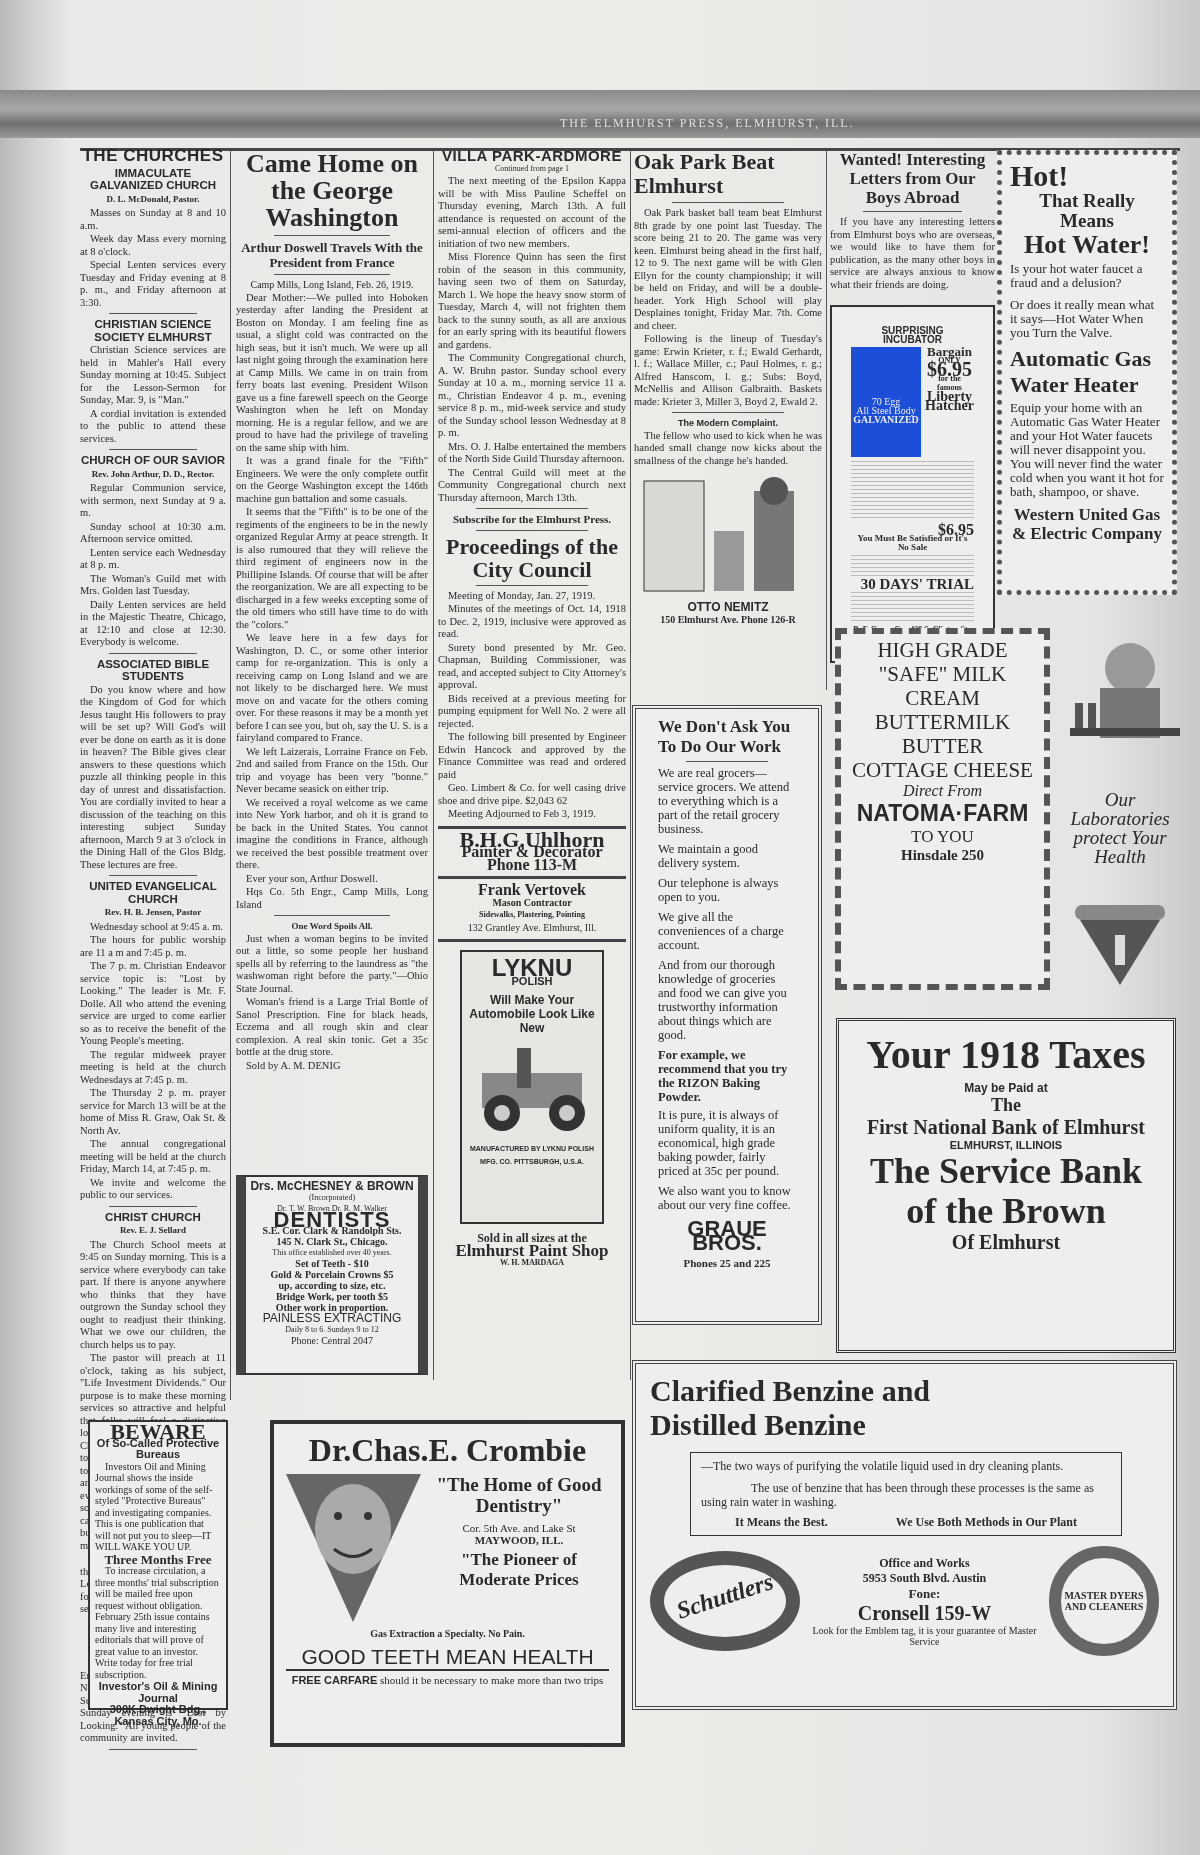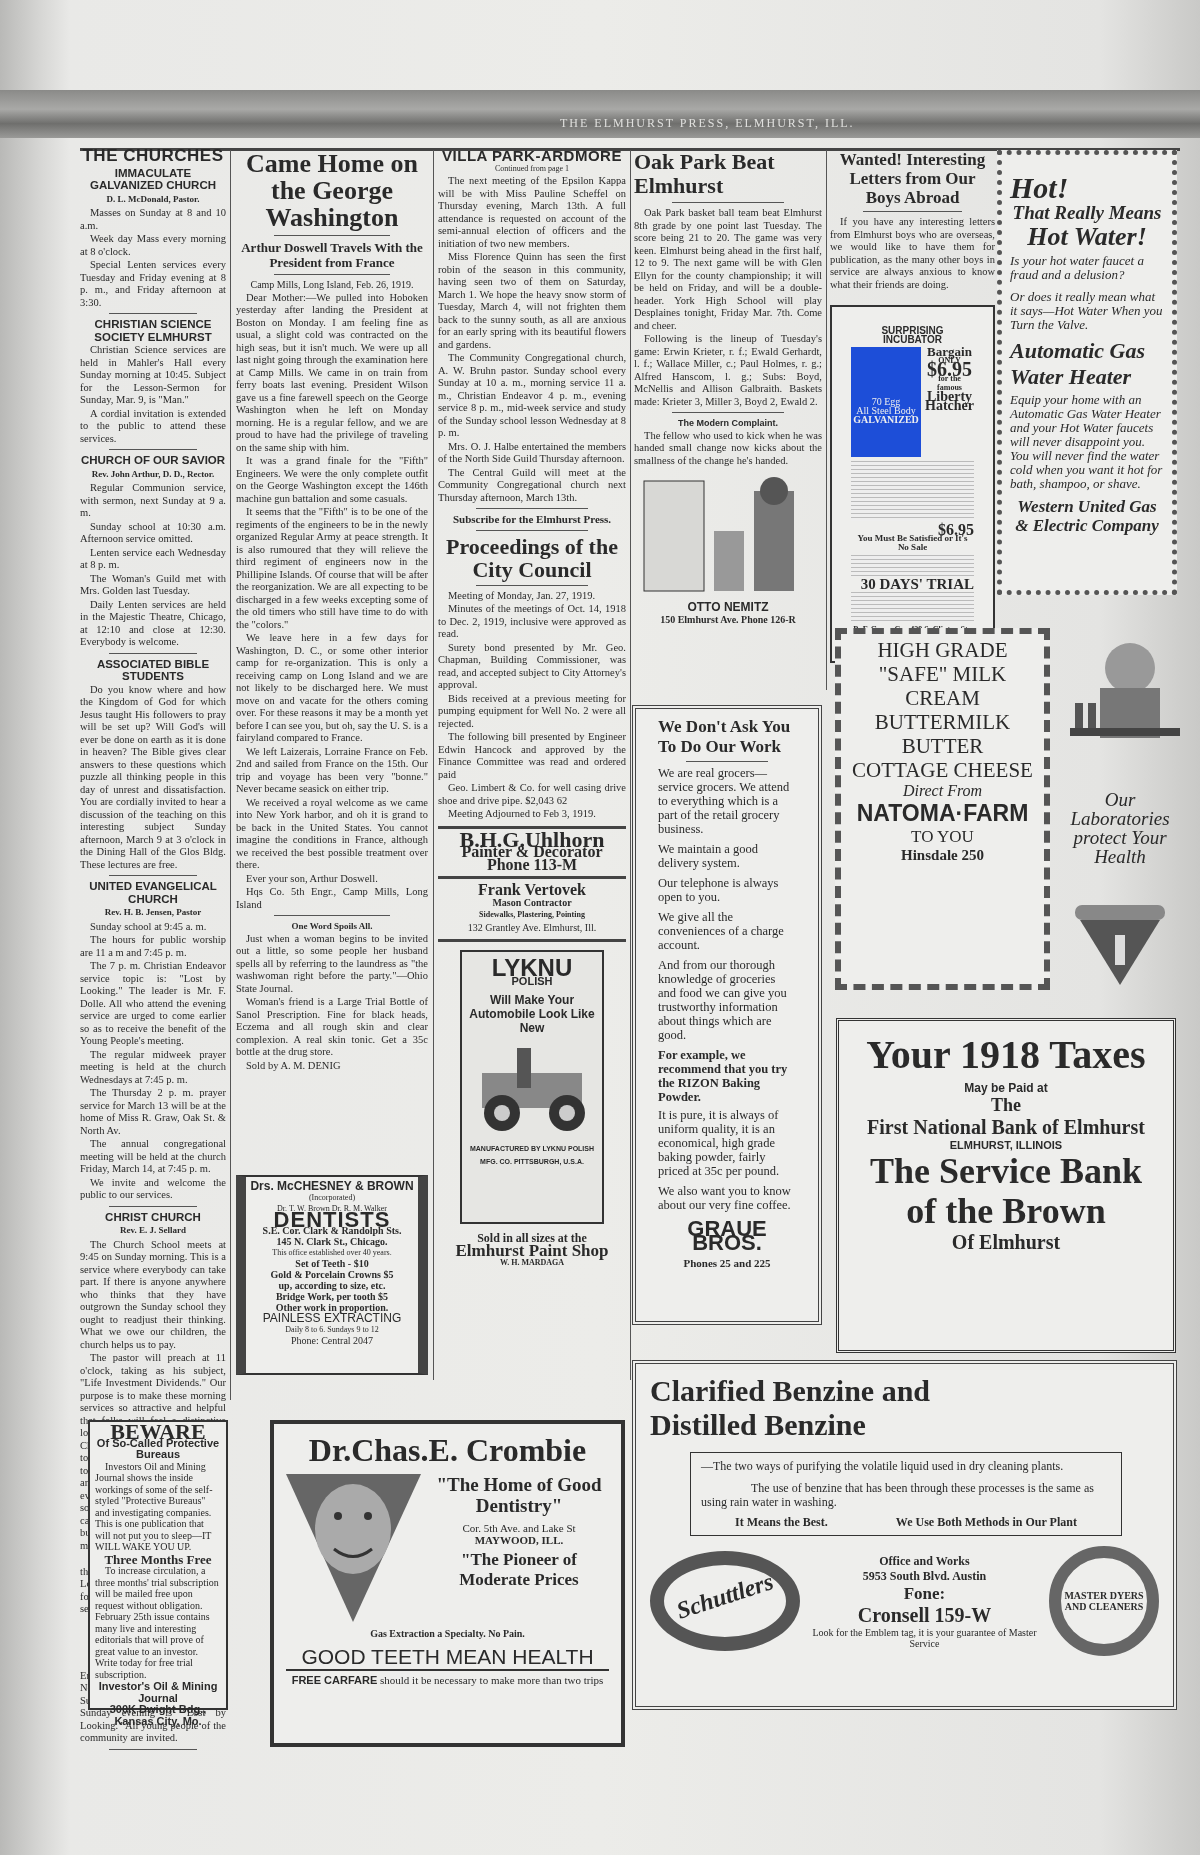--- a/index.html
+++ b/index.html
@@ -55,21 +55,21 @@
         <p>Sunday school at 10:30 a.m. Afternoon service omitted.</p>
         <p>Lenten service each Wednesday at 8 p. m.</p>
         <p>The Woman's Guild met with Mrs. Golden last Tuesday.</p>
         <p>Daily Lenten services are held in the Majestic Theatre, Chicago, at 12:10 and close at 12:30. Everybody is welcome.</p>
         <div class="short"></div>
         <div class="sec">ASSOCIATED BIBLE STUDENTS</div>
         <p>Do you know where and how the Kingdom of God for which Jesus taught His followers to pray will be set up? Will God's will ever be done on earth as it is done in heaven? The Bible gives clear answers to these questions which puzzle all thinking people in this day of unrest and dissatisfaction. You are cordially invited to hear a discussion of the teaching on this interesting subject Sunday afternoon, March 9 at 3 o'clock in the Dining Hall of the Glos Bldg. These lectures are free.</p>
         <div class="short"></div>
         <div class="sec">UNITED EVANGELICAL CHURCH</div>
         <div class="sub">Rev. H. B. Jensen, Pastor</div>
-        <p>Sunday school at 9:45 a. m.</p>
+        <p>Wednesday school at 9:45 a. m.</p>
         <p>The hours for public worship are 11 a m and 7:45 p. m.</p>
         <p>The 7 p. m. Christian Endeavor service topic is: "Lost by Looking." The leader is Mr. F. Dolle. All who attend the evening service are urged to come earlier so as to receive the benefit of the Young People's meeting.</p>
         <p>The regular midweek prayer meeting is held at the church Wednesdays at 7:45 p. m.</p>
         <p>The Thursday 2 p. m. prayer service for March 13 will be at the home of Miss R. Graw, Oak St. &amp; North Av.</p>
         <p>The annual congregational meeting will be held at the church Friday, March 14, at 7:45 p. m.</p>
         <p>We invite and welcome the public to our services.</p>
         <div class="short"></div>
         <div class="sec">CHRIST CHURCH</div>
         <div class="sub">Rev. E. J. Sellard</div>
         <p>The Church School meets at 9:45 on Sunday morning. This is a service where everybody can take part. If there is anyone anywhere who thinks that they have outgrown the Sunday school they ought to readjust their thinking. What we owe our children, the church helps us to pay.</p>
@@ -232,21 +232,21 @@
     </div>
     <div style="height:60px;background:repeating-linear-gradient(180deg,#bbb 0 1px,#eee 1px 4px);margin:4px 0;"></div>
     <div class="big" style="font-size:16px;text-align:right;">$6.95</div>
     <div class="b c" style="font-size:9px;">You Must Be Satisfied or It's No Sale</div>
     <div style="height:22px;background:repeating-linear-gradient(180deg,#bbb 0 1px,#eee 1px 4px);margin:3px 0;"></div>
     <div class="big" style="font-size:15px;text-align:right;">30 DAYS' TRIAL</div>
     <div style="height:30px;background:repeating-linear-gradient(180deg,#bbb 0 1px,#eee 1px 4px);margin:3px 0;"></div>
     <div class="b c" style="font-size:8px;">B. F. Gump Co., 429 S. Clinton St., Chicago, Ill.</div>
   </div>
 
-  <div class="ad" style="left:997px;top:150px;width:180px;height:445px;border:5px dotted #555;padding:18px 8px;font-size:13px;line-height:14px;font-style:italic;">
+  <div class="ad" style="left:997px;top:150px;width:180px;height:445px;border:5px dotted #555;padding:6px 8px;font-size:13px;line-height:14px;">
     <div class="big" style="font-size:30px;text-align:left;line-height:30px;">Hot!</div>
     <div class="big" style="font-size:19px;line-height:20px;">That Really Means</div>
     <div class="big" style="font-size:26px;line-height:28px;">Hot Water!</div>
     <div style="margin-top:3px;">Is your hot water faucet a fraud and a delusion?</div>
     <div style="margin-top:8px;">Or does it really mean what it says—Hot Water When you Turn the Valve.</div>
     <div class="big" style="font-size:22px;line-height:26px;margin-top:6px;text-align:left;">Automatic Gas Water Heater</div>
     <div style="margin-top:3px;">Equip your home with an Automatic Gas Water Heater and your Hot Water faucets will never disappoint you. You will never find the water cold when you want it hot for bath, shampoo, or shave.</div>
     <div class="big" style="font-size:17px;line-height:19px;margin-top:6px;">Western United Gas &amp; Electric Company</div>
   </div>
 
@@ -341,21 +341,21 @@
         <span>We Use Both Methods in Our Plant</span>
       </div>
     </div>
     <div style="display:flex;align-items:center;margin-top:10px;">
       <div style="width:150px;height:100px;border:14px solid #555;border-radius:50%;box-sizing:border-box;text-align:center;position:relative;">
         <div style="font-style:italic;font-size:24px;font-weight:bold;margin-top:18px;transform:rotate(-18deg);">Schuttlers</div>
       </div>
       <div style="flex:1;text-align:center;">
         <div class="b" style="font-size:12px;">Office and Works</div>
         <div class="b" style="font-size:12px;">5953 South Blvd. Austin</div>
-        <div class="big" style="font-size:17px;">Fone:</div>
+        <div class="big" style="font-size:13px;">Fone:</div>
         <div class="big" style="font-size:20px;">Cronsell 159-W</div>
         <div style="font-size:10px;">Look for the Emblem tag, it is your guarantee of Master Service</div>
       </div>
       <div style="width:110px;height:110px;border:12px solid #666;border-radius:50%;box-sizing:border-box;display:flex;align-items:center;justify-content:center;text-align:center;font-size:10px;font-weight:bold;">
         <span>MASTER DYERS AND CLEANERS</span>
       </div>
     </div>
   </div>
 
 </div>

